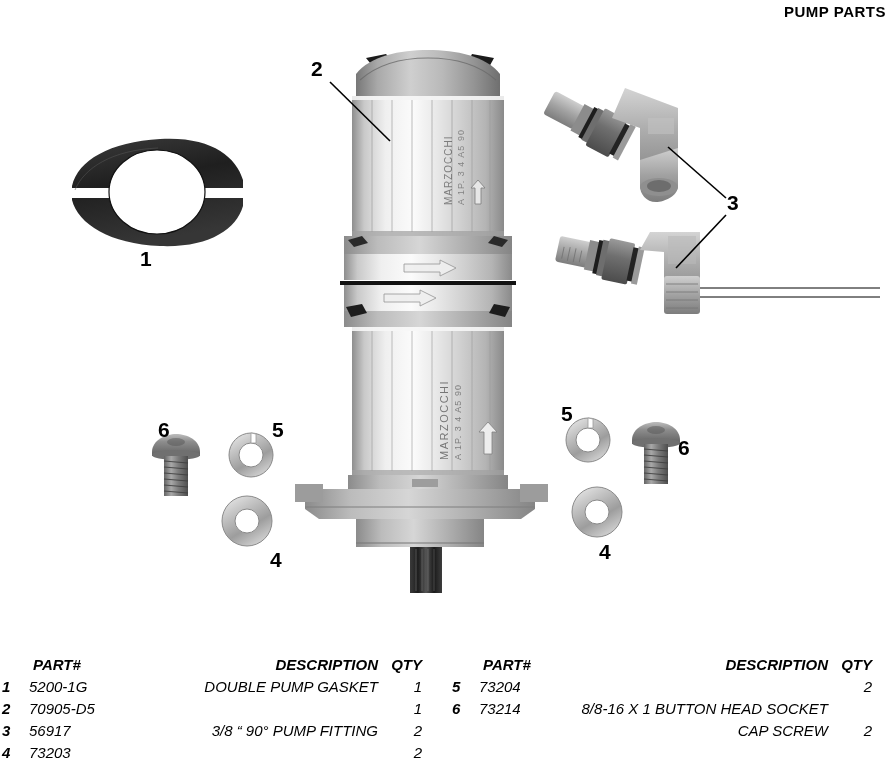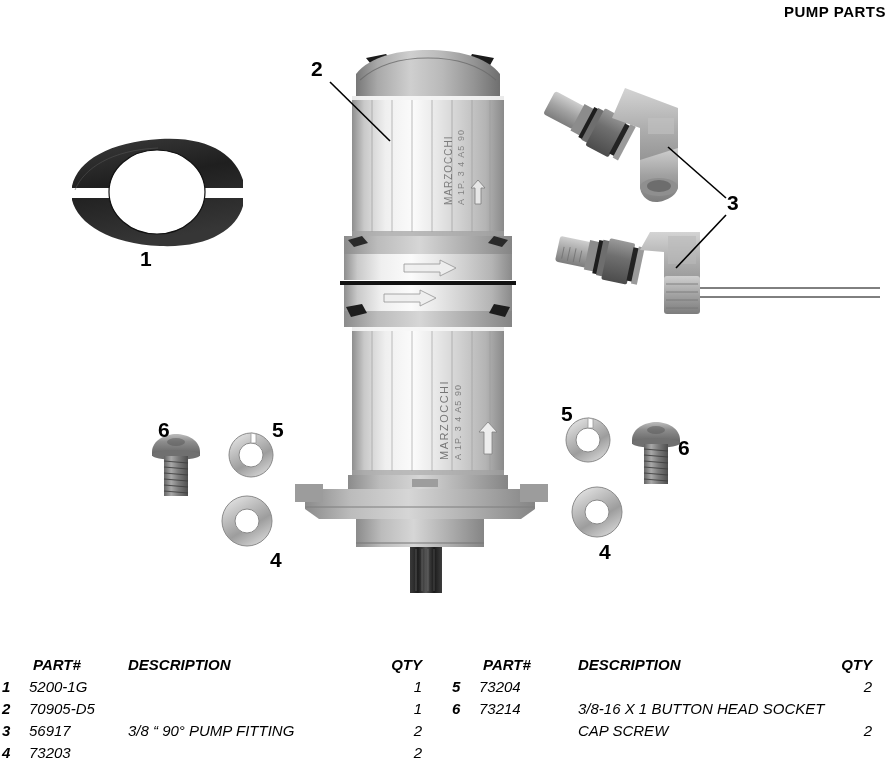--- a/index.html
+++ b/index.html
@@ -70,21 +70,21 @@
   }
   .thead { font-weight: bold; }
 
   .c-idx, .c-part, .c-desc, .c-qty {
     position: absolute;
     top: 0;
     white-space: nowrap;
   }
   .c-idx  { left: 2px;   width: 22px; text-align: left; font-weight: bold; }
   .c-part { left: 29px;  width: 95px; text-align: left; }
-  .c-desc { left: 128px; width: 250px; text-align: left; }
+  .c-desc { left: 128px; width: 250px; text-align: right; }
   .c-qty  { left: 380px; width: 42px; text-align: right; }
 
   .thead .c-part { left: 33px; }
   .thead .c-qty  { left: 380px; }
 
   
   .trow.cont { height: 22px; }
 </style>
 </head>
 <body>
@@ -398,20 +398,21 @@
   <div class="table-col left">
     <div class="thead">
       <span class="c-part">PART#</span>
       <span class="c-desc">DESCRIPTION</span>
       <span class="c-qty">QTY</span>
     </div>
 
     <div class="trow">
       <span class="c-idx">1</span>
       <span class="c-part">5200-1G</span>
+      <span class="c-desc">DOUBLE PUMP GASKET</span>
       <span class="c-qty">1</span>
     </div>
     <div class="trow">
       <span class="c-idx">2</span>
       <span class="c-part">70905-D5</span>
       <span class="c-qty">1</span>
     </div>
     <div class="trow">
       <span class="c-idx">3</span>
       <span class="c-part">56917</span>
@@ -433,21 +434,21 @@
     </div>
 
     <div class="trow">
       <span class="c-idx">5</span>
       <span class="c-part">73204</span>
       <span class="c-qty">2</span>
     </div>
     <div class="trow">
       <span class="c-idx">6</span>
       <span class="c-part">73214</span>
-      <span class="c-desc">3/8-16 X 1 BUTTON HEAD SOCKET</span>
+      <span class="c-desc">8/8-16 X 1 BUTTON HEAD SOCKET</span>
       <span class="c-qty"></span>
     </div>
     <div class="trow cont">
       <span class="c-idx"></span>
       <span class="c-part"></span>
       <span class="c-desc">CAP SCREW</span>
       <span class="c-qty">2</span>
     </div>
   </div>
 </div>

